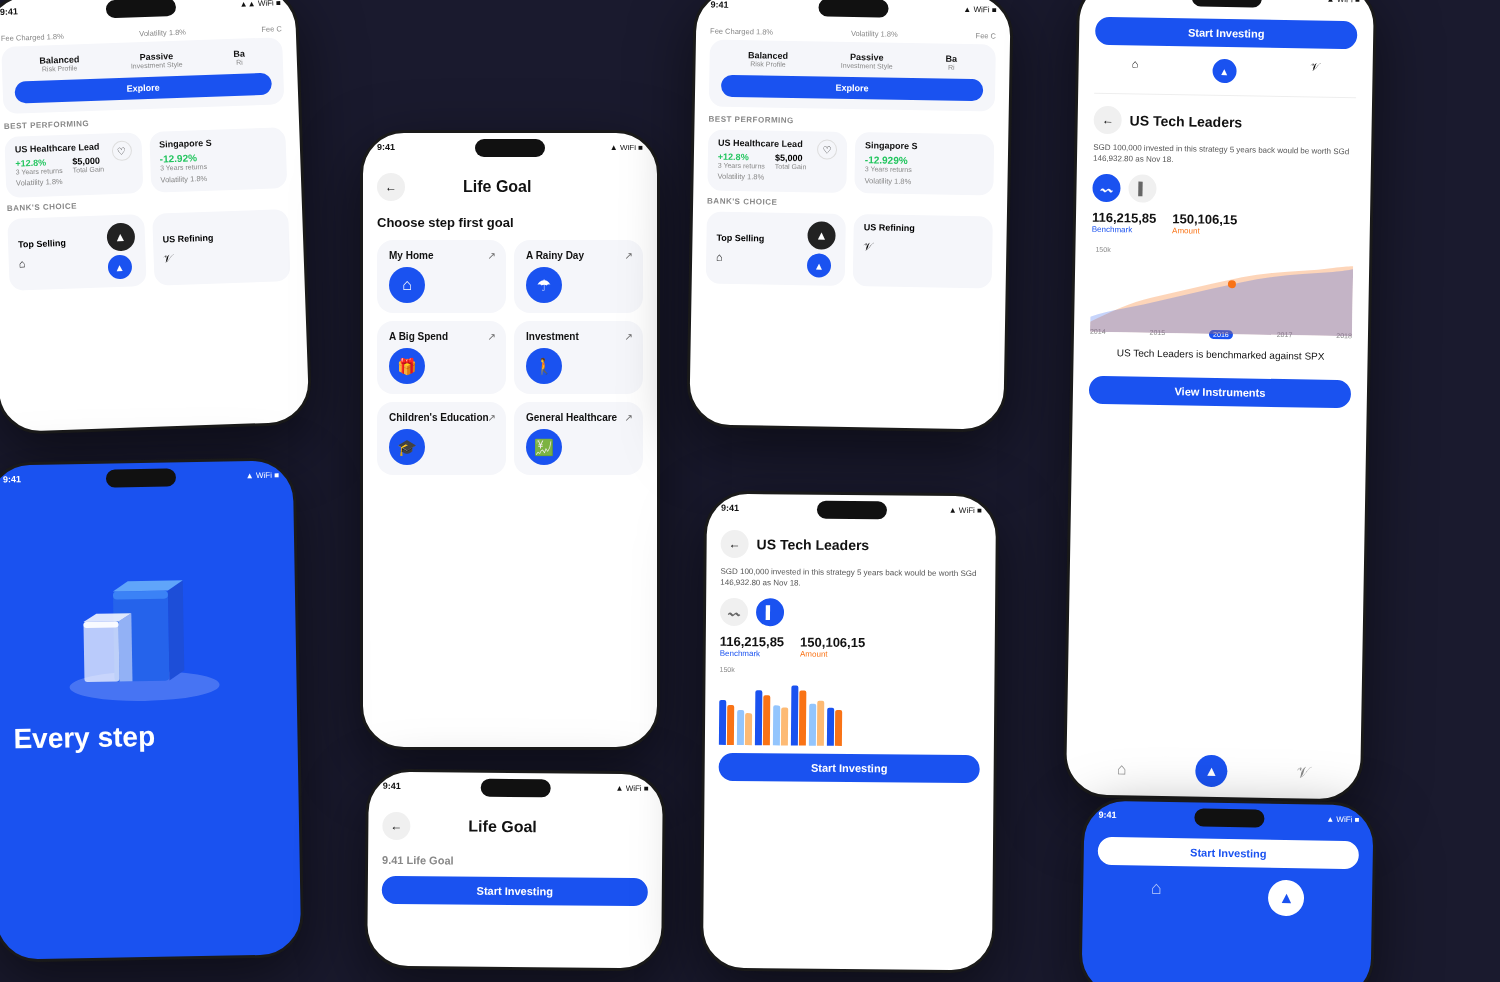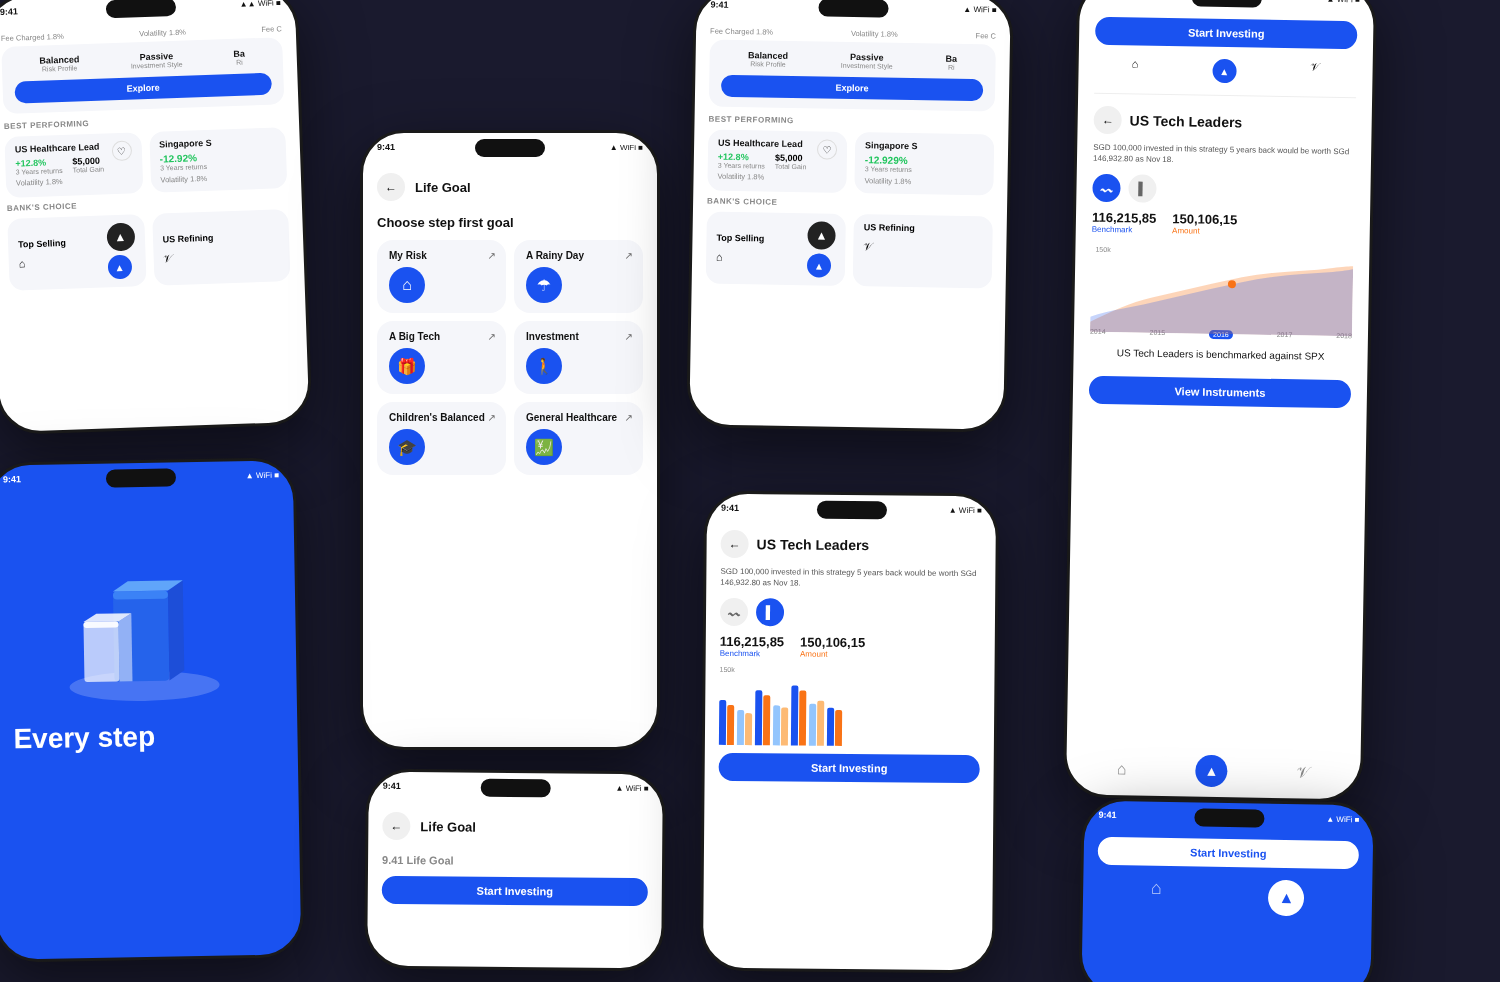--- a/index.html
+++ b/index.html
@@ -157,23 +157,24 @@
       background: #f0f0f0;
       border-radius: 50%;
       display: flex;
       align-items: center;
       justify-content: center;
       font-size: 12px;
       cursor: pointer;
     }
 
     .life-goal-title {
-      font-size: 13px;
+      font-size: 16px;
       font-weight: 700;
       color: #111;
+      margin-left: 48px;
     }
 
     .goal-subtitle {
       font-size: 13px;
       font-weight: 600;
       color: #111;
       margin-bottom: 10px;
     }
 
     .goal-grid {
@@ -519,41 +520,41 @@
     <span class="status-icons">▲ WiFi ■</span>
   </div>
   <div class="phone-content">
     <div class="life-goal-header">
       <div class="back-btn">←</div>
       <div class="life-goal-title">Life Goal</div>
     </div>
     <div class="goal-subtitle">Choose step first goal</div>
     <div class="goal-grid">
       <div class="goal-card">
-        <div class="goal-card-title">My Risk</div>
+        <div class="goal-card-title">My Home</div>
         <span class="arrow-icon">↗</span>
         <div class="goal-icon-circle">⌂</div>
       </div>
       <div class="goal-card">
         <div class="goal-card-title">A Rainy Day</div>
         <span class="arrow-icon">↗</span>
         <div class="goal-icon-circle">☂</div>
       </div>
       <div class="goal-card">
-        <div class="goal-card-title">A Big Tech</div>
+        <div class="goal-card-title">A Big Spend</div>
         <span class="arrow-icon">↗</span>
         <div class="goal-icon-circle">🎁</div>
       </div>
       <div class="goal-card">
         <div class="goal-card-title">Investment</div>
         <span class="arrow-icon">↗</span>
         <div class="goal-icon-circle">🚶</div>
       </div>
       <div class="goal-card">
-        <div class="goal-card-title">Children's Balanced</div>
+        <div class="goal-card-title">Children's Education</div>
         <span class="arrow-icon">↗</span>
         <div class="goal-icon-circle">🎓</div>
       </div>
       <div class="goal-card">
         <div class="goal-card-title">General Healthcare</div>
         <span class="arrow-icon">↗</span>
         <div class="goal-icon-circle">💹</div>
       </div>
     </div>
   </div>

